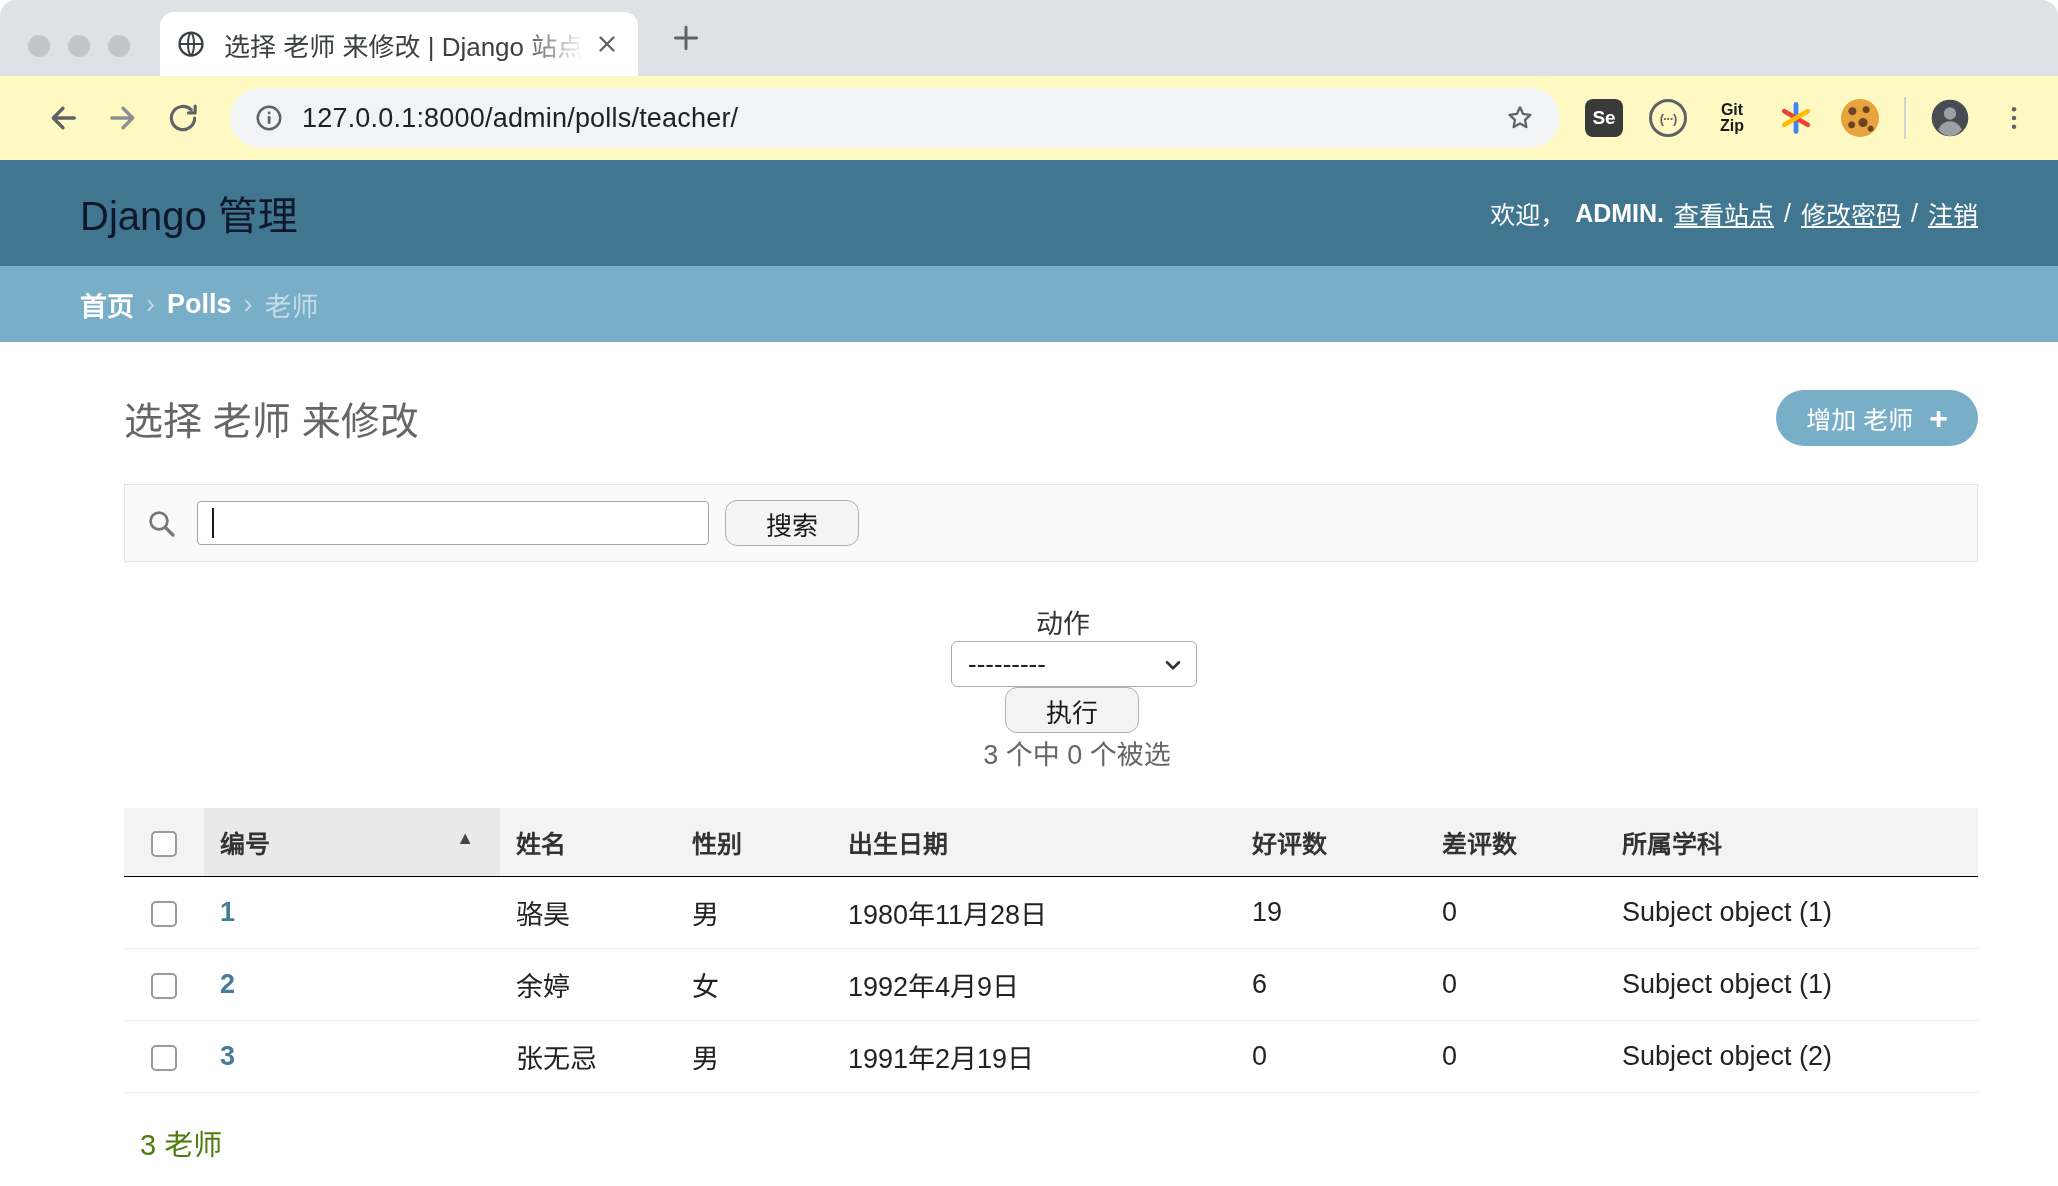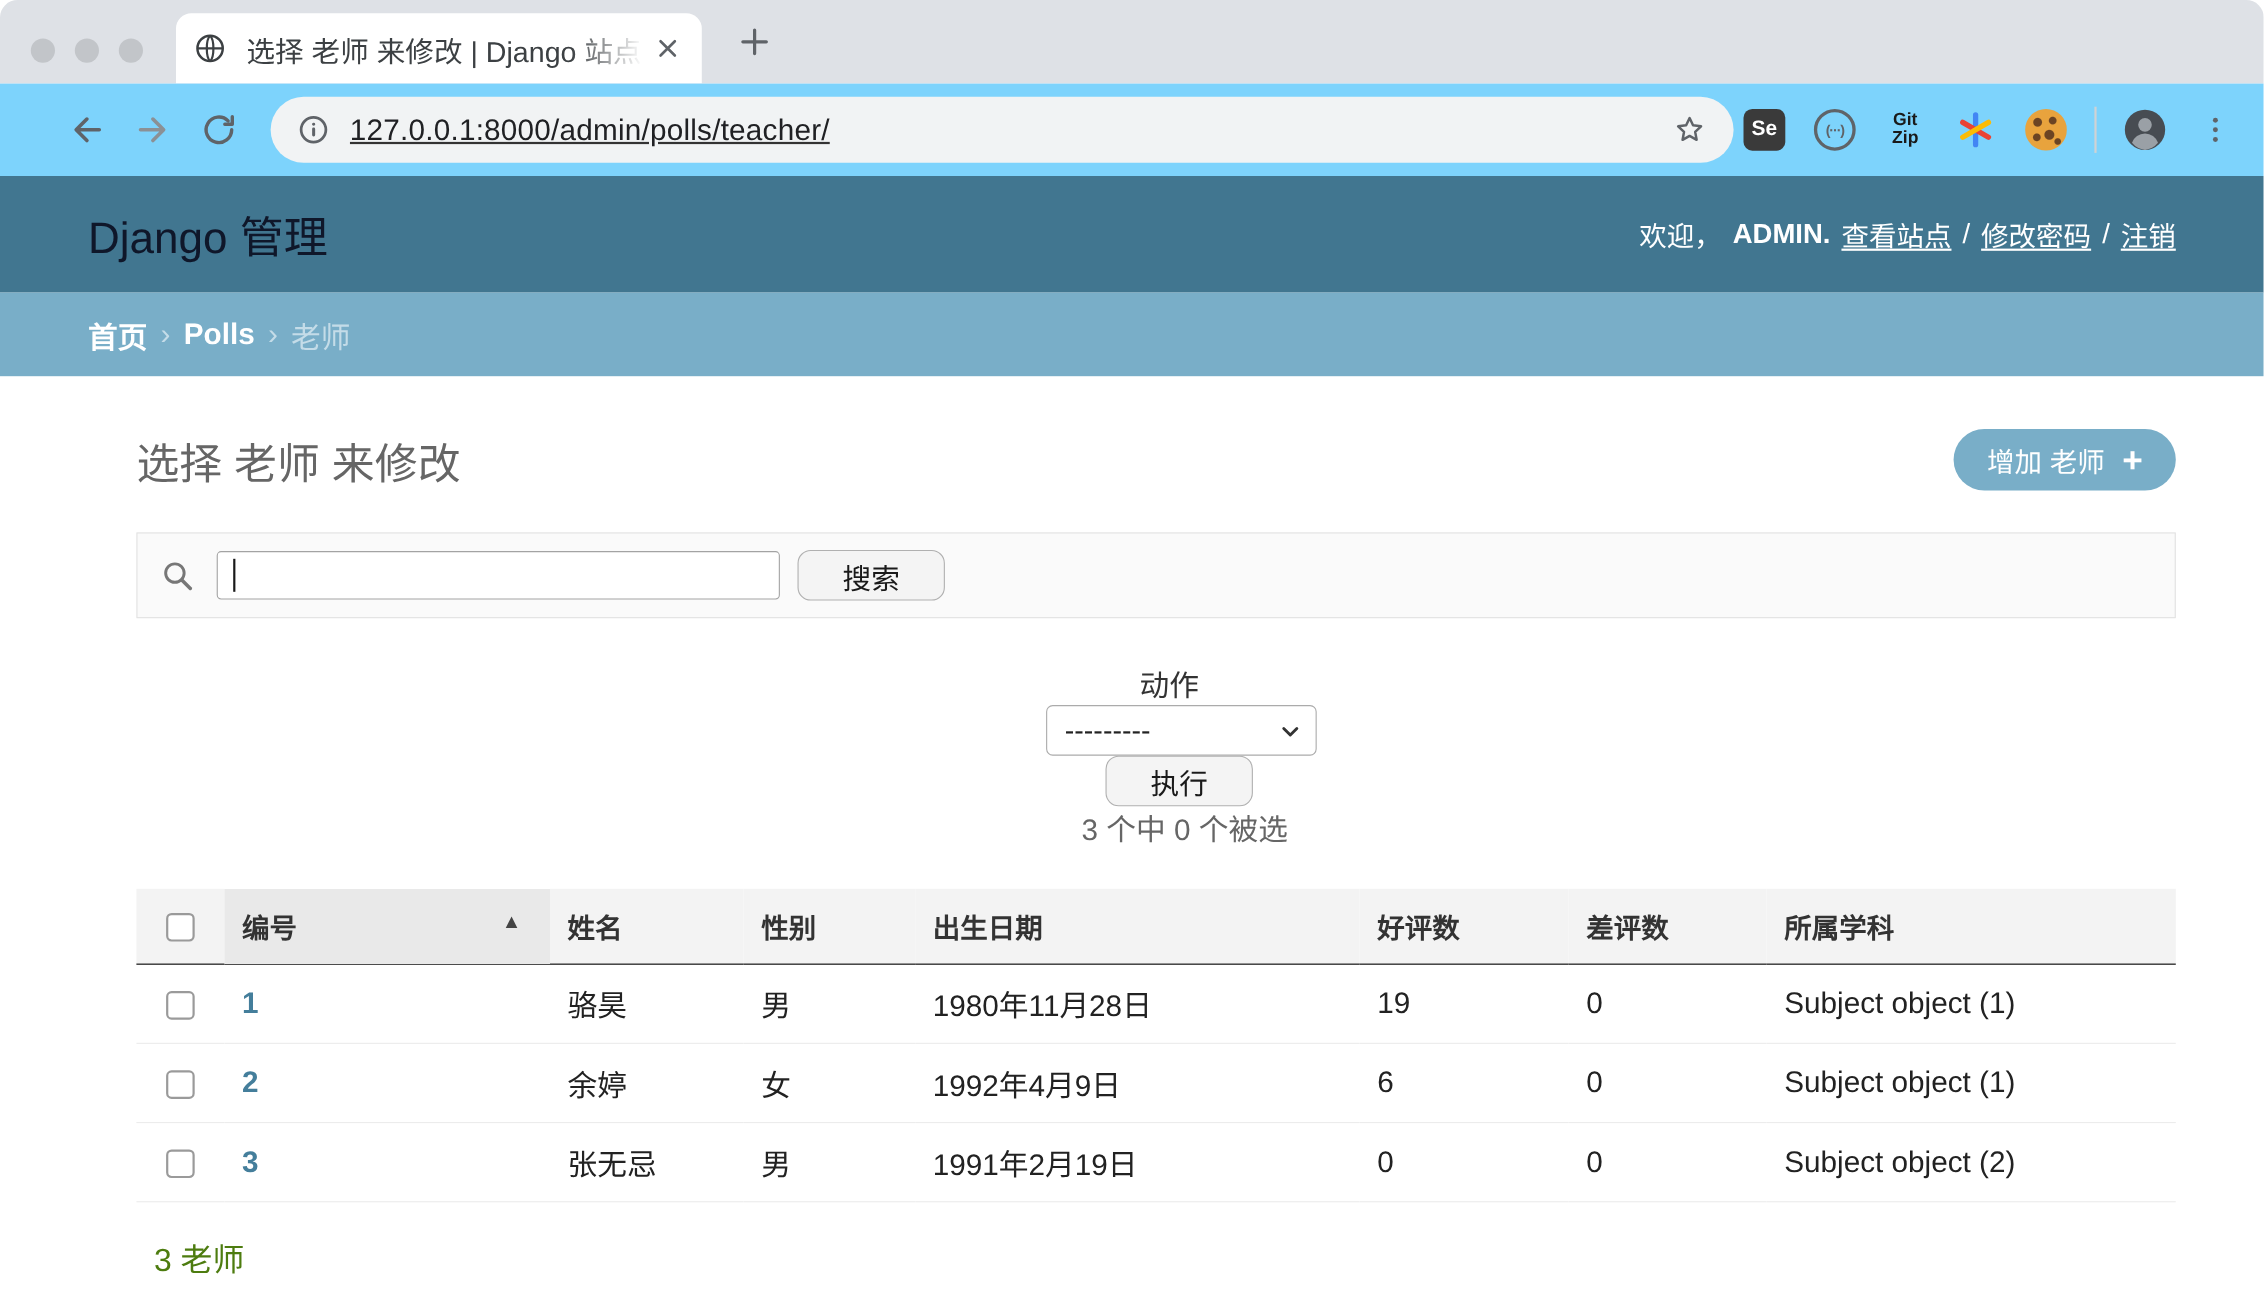--- a/index.html
+++ b/index.html
@@ -17,21 +17,21 @@
          border-radius:14px 14px 0 0; display:flex; align-items:center; padding:0 18px 0 16px; }
   .tab-title { flex:1; font-size:26px; color:#3c4043; white-space:nowrap; overflow:hidden;
                -webkit-mask-image:linear-gradient(90deg,#000 82%,transparent);
                mask-image:linear-gradient(90deg,#000 82%,transparent); }
   .favicon { margin-right:18px; display:flex; }
   .tab-close { margin-left:10px; display:flex; }
   .newtab { position:absolute; left:668px; top:20px; width:36px; height:36px;
             display:flex; align-items:center; justify-content:center; }
 
   
-  .navbar { position:relative; height:84px; background:#7dd3fc; display:flex; align-items:center; padding-left:60px;text-decoration:underline; }
+  .navbar { position:relative; height:84px; background:#fef9c3; display:flex; align-items:center; padding-left:44px; }
   .nav-icon { width:38px; height:38px; display:flex; align-items:center; justify-content:center; margin-right:22px; }
   .omnibox { height:60px; width:1330px; background:#f1f3f4; border-radius:30px;
              display:flex; align-items:center; padding:0 24px; margin-left:6px; }
   .omni-info { display:flex; margin-right:18px; }
   .omni-url { font-size:27px; color:#202124; letter-spacing:.2px; flex:1; white-space:nowrap; overflow:hidden; }
   .omni-star { display:flex; margin-left:16px; }
   .ext-area { position:absolute; right:24px; top:0; height:100%; display:flex; align-items:center; gap:24px; }
   .ext { width:40px; height:40px; display:flex; align-items:center; justify-content:center; }
   .ext-se { width:38px; height:38px; background:#3a3a3a; border-radius:8px; color:#fff;
             font-size:19px; font-weight:700; display:flex; align-items:center; justify-content:center; }

